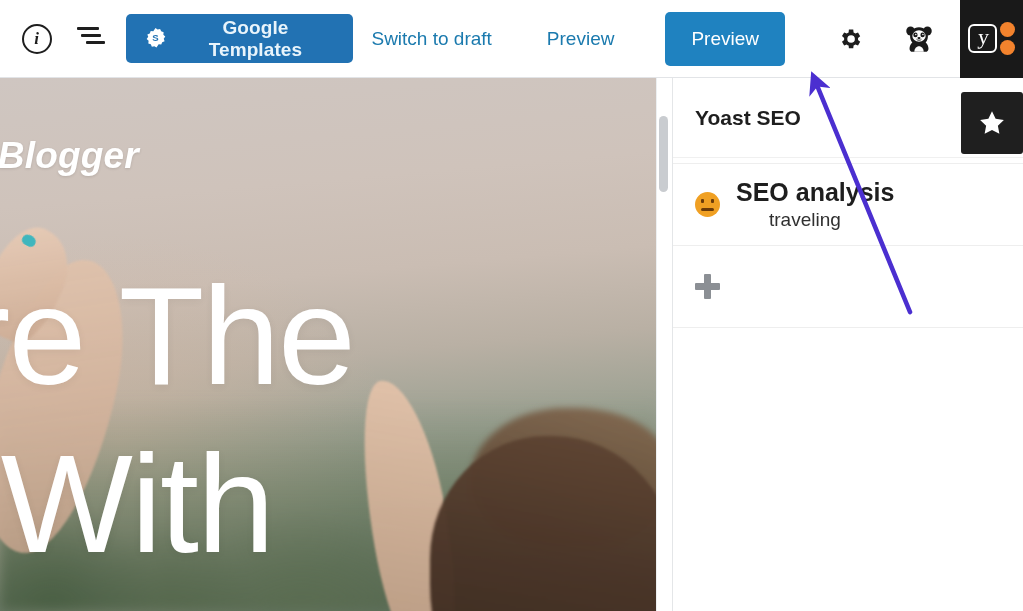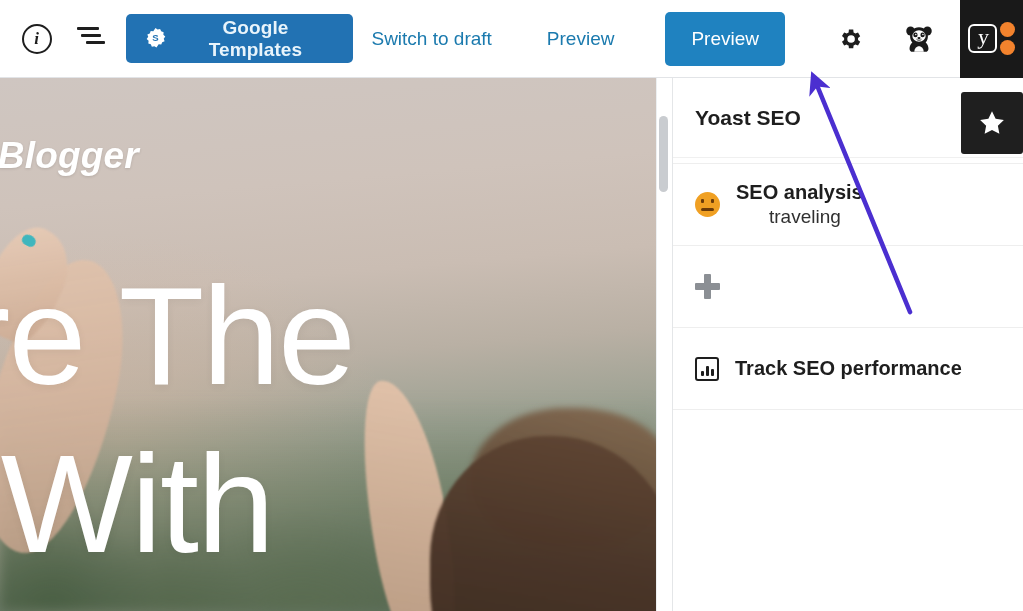--- a/index.html
+++ b/index.html
@@ -200,21 +200,21 @@
   .star-btn svg { width:30px; height:30px; }
 
   .sb-row {
     display:flex; align-items:center; gap:16px;
     padding:0 22px; min-height:82px;
     border-bottom:1px solid #eeeeee;
     cursor:pointer; background:#fff;
   }
   .sb-row.clipped { min-height:44px; margin-top:-38px; border-bottom:1px solid #eeeeee; }
   .sb-row .txt { display:flex; flex-direction:column; gap:2px; }
-  .sb-row .lbl { font-size:20px; font-weight:700; color:#1e1e1e; white-space:nowrap; }
+  .sb-row .lbl { font-size:25px; font-weight:700; color:#1e1e1e; white-space:nowrap; }
   .sb-row .sub { font-size:19px; font-weight:400; color:#303030;margin-left:33px; }
 
   .emoji {
     width:25px; height:25px; flex:0 0 25px; border-radius:50%;
     background:#f0a023; position:relative;
   }
   .emoji .eye { position:absolute; top:7px; width:3px; height:4px; background:#6b3b08; border-radius:1px; }
   .emoji .eye.l { left:6px; } .emoji .eye.r { right:6px; }
   .emoji .mouth { position:absolute; left:6px; right:6px; top:16px; height:2.6px; background:#6b3b08; border-radius:2px; }
 
@@ -364,30 +364,20 @@
       </span>
     </div>
 
     <div class="sb-row">
       <span class="plus-ic">
           <i></i>
           <i></i>
         </span>
     </div>
 
-    <div class="sb-row">
-      <span class="chart-ic">
-          <i></i>
-          <i></i>
-          <i></i>
-        </span>
-      <span class="txt">
-        <span class="lbl">Track SEO performance</span>
-      </span>
-    </div>
 
 
 
   </div>
 
   <svg class="annot" viewBox="0 0 1023 611">
     <defs>
       <marker id="ah" markerWidth="5" markerHeight="5" refX="3.4" refY="2.5" orient="auto">
         <path d="M0,0 L5,2.5 L0,5 L1.4,2.5 z" fill="#4b2fd0"></path>
       </marker>

